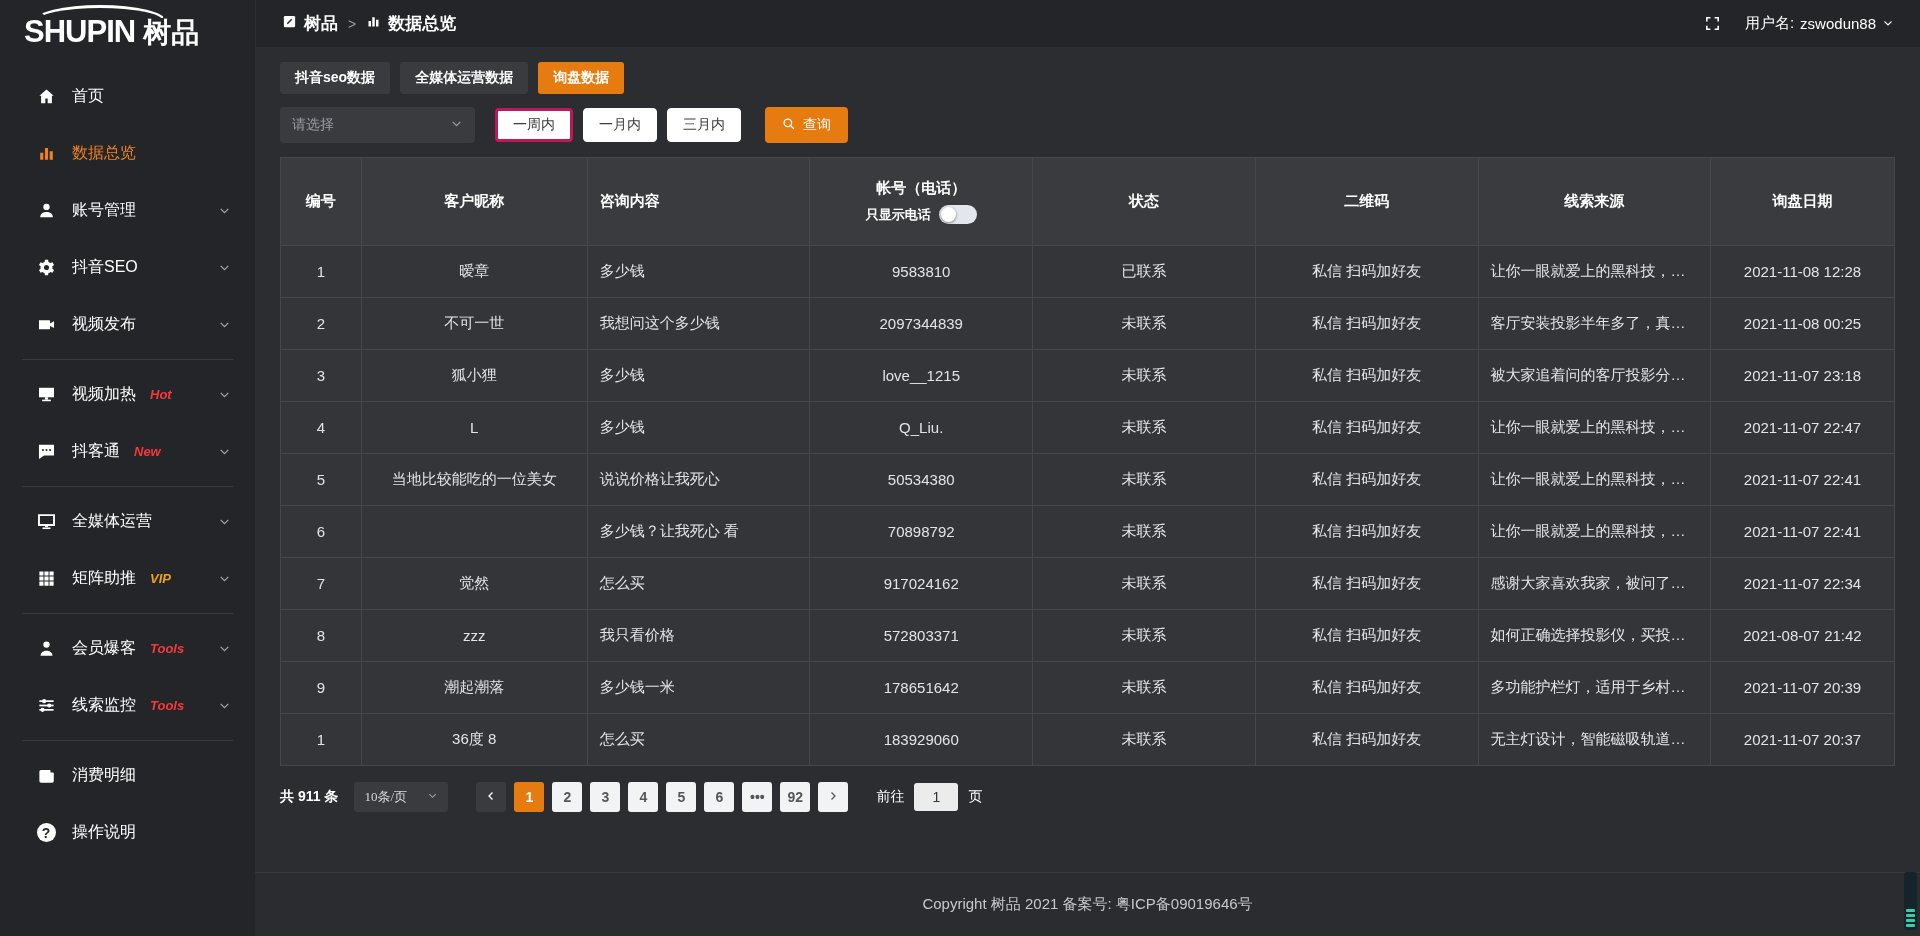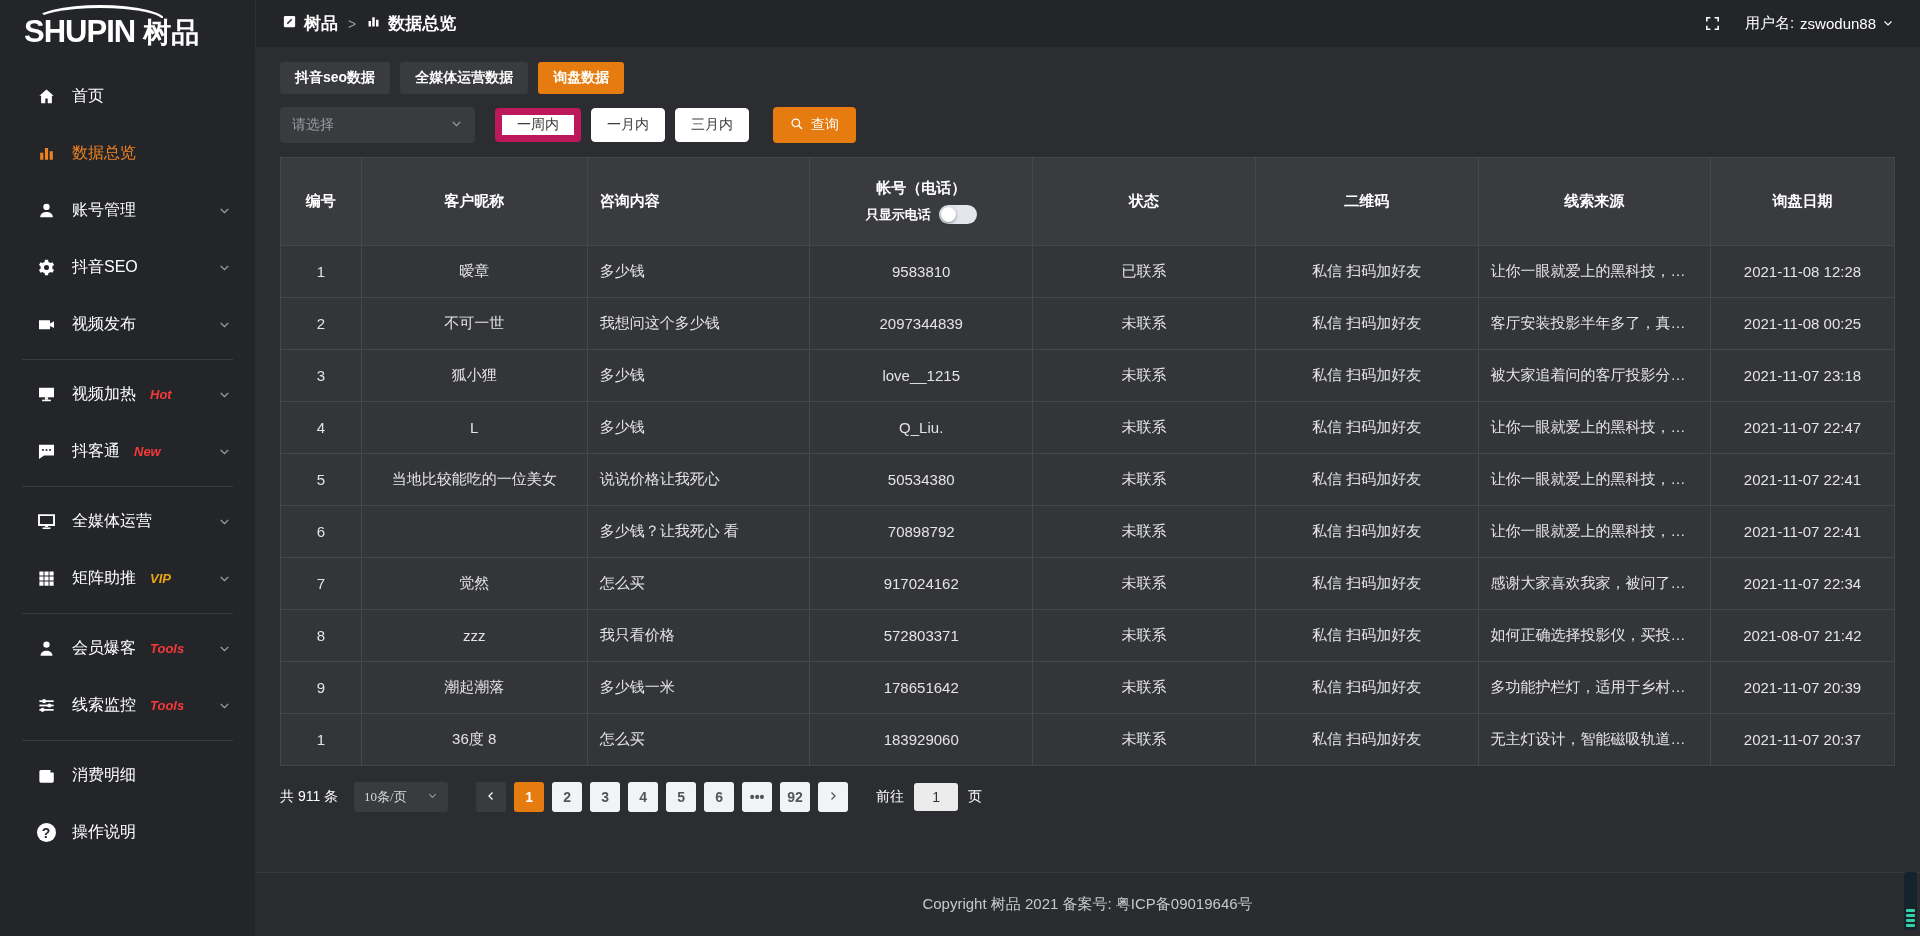--- a/index.html
+++ b/index.html
@@ -47,21 +47,21 @@
   .content { flex:1; background:#2c2d31; padding:15px 25px 0; position:relative; }
   .tabs { display:flex; gap:10px; }
   .tab { height:32px; padding:0 15px; background:#3a3b3f; color:#fff; border:none; border-radius:3px;
     font-size:14px; font-weight:bold; font-family:inherit; cursor:pointer; }
   .tab.active { background:#E67C10; }
   .filterbar { display:flex; align-items:center; margin-top:13px; }
   .select { width:195px; height:36px; background:#3a3b3f; border-radius:4px; display:flex; align-items:center;
     justify-content:space-between; padding:8px 12px; color:#9a9ca3; font-size:14px; cursor:pointer; margin-right:20px; }
   .rbtn { height:34px; padding:0 15px; background:#fff; border:1px solid #fff; border-radius:4px;
     font-size:14px; color:#3c3c3c; cursor:pointer; font-family:inherit; margin-right:10px; }
-  .rbtn.active { border:7px solid #be185d; }
+  .rbtn.active { border:3px solid #be185d; }
   .qbtn { height:36px; padding:0 17px; margin-left:14px; background:#E67C10; color:#fff; border:none;
     border-radius:4px; font-size:14px; display:flex; align-items:center; gap:7px; cursor:pointer; font-family:inherit; }
 
   
   .grid { width:100%; margin-top:14px; border-collapse:collapse; background:#343539; table-layout:fixed; }
   .grid th, .grid td { border:1px solid #46474b; padding:0 12px; }
   .grid th { background:#3a3b3f; color:#fff; font-weight:bold; height:88px; font-size:15px; }
   .grid td { height:52px; color:#e4e4e6; font-size:15px; }
   .c-center { text-align:center; }
   .c-left { text-align:left; }
@@ -70,21 +70,21 @@
   .status { color:#EF8B2D; }
   .status.contacted { color:#e4e4e6; }
   .th-left { text-align:left; }
   .phone-toggle { display:flex; align-items:center; justify-content:center; gap:8px; font-size:13px; margin-top:7px; }
   .switch { width:38px; height:19px; border-radius:10px; background:#e3e6ec; position:relative; display:inline-block; cursor:pointer; }
   .knob { position:absolute; left:2px; top:2px; width:15px; height:15px; border-radius:50%; background:#fff;
     box-shadow:0 1px 3px rgba(0,0,0,.45); }
 
   
   .pager { display:flex; align-items:center; margin-top:16px; color:#fff; font-size:14px; }
-  .total { margin-right:16px; }
+  .total { margin-right:16px;font-weight:bold; }
   .psize { width:94px; height:30px; background:#3a3b3f; border-radius:3px; display:flex; align-items:center;
     justify-content:space-between; padding:0 10px; color:#d6d7da; font-size:13px; margin-right:28px; cursor:pointer;font-family:Liberation Serif, serif; }
   .pprev { width:30px; height:30px; background:#3a3b3f; border:none; border-radius:3px; margin-right:8px;
     cursor:pointer; display:flex; align-items:center; justify-content:center; }
   .pages { display:flex; }
   .pbtn { min-width:30px; height:30px; background:#f2f3f5; border:none; border-radius:3px; margin-right:8px;
     color:#55565a; font-size:14px; font-weight:bold; cursor:pointer; font-family:inherit; }
   .pbtn.active { background:#E67C10; color:#fff; }
   .pnext { width:30px; height:30px; background:#f2f3f5; border:none; border-radius:3px; cursor:pointer;
     display:flex; align-items:center; justify-content:center; }

